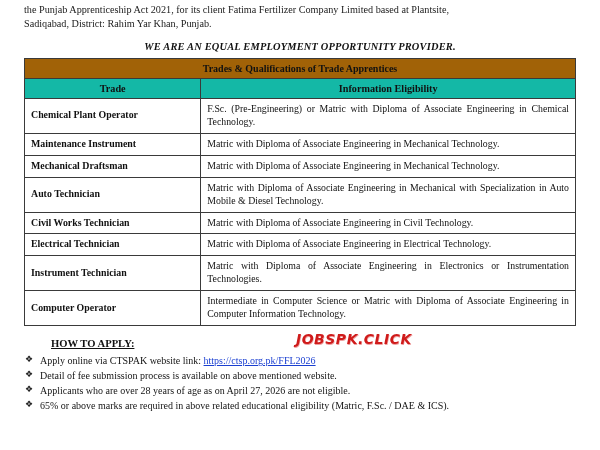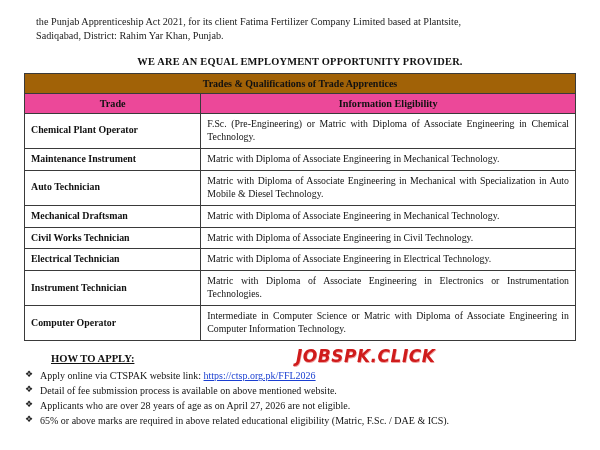--- a/index.html
+++ b/index.html
@@ -19,33 +19,34 @@
     width: 600px;
     height: 450px;
     box-sizing: border-box;
     padding: 0 24px;
     position: relative;
   }
   .intro {
     font-size: 10.2px;
     line-height: 1.42;
     text-align: justify;
-    margin: 12px;
+    margin: 0;
     padding-top: 3px;
     color: #1a1a1a;
   }
   .intro .l2 {
     display: block;
   }
   .eeo {
     text-align: center;
     font-weight: bold;
     font-size: 10.4px;
     margin: 9px 0 6px 0;
     letter-spacing: 0.2px;
+    font-style: italic;
   }
   table.trades {
     width: 100%;
     border-collapse: collapse;
     table-layout: fixed;
     border: 1.4px solid #2b2b2b;
     font-size: 9.9px;
   }
   table.trades td, table.trades th {
     border: 1px solid #3a3a3a;
@@ -53,21 +54,21 @@
     vertical-align: middle;
   }
   .tbl-title {
     background: #a16207;
     text-align: center;
     font-weight: bold;
     font-size: 10px;
     padding: 3px 4px;
   }
   .hdr {
-    background: #ec4899;
+    background: #14b8a6;
     text-align: center;
     font-weight: bold;
     font-size: 10.2px;
     padding: 3px 4px;
   }
   col.c1 { width: 32%; }
   col.c2 { width: 68%; }
   .trade-cell {
     font-weight: bold;
     font-size: 9.9px;
@@ -91,21 +92,21 @@
     display: inline-block;
     margin-left: 27px;
   }
   .watermark {
     position: absolute;
     left: 272px;
     top: -2px;
     font-family: "DejaVu Sans", sans-serif;
     font-weight: bold;
     font-style: italic;
-    font-size: 17px;
+    font-size: 14px;
     color: #cf1b1b;
     letter-spacing: 0.5px;
     text-shadow: 0.5px 0.5px 0 #f0a0a0;
   }
   ul.bullets {
     list-style: none;
     margin: 2px 0 0 0;
     padding: 0;
   }
   ul.bullets li {
@@ -159,26 +160,26 @@
       </tr>
       <tr>
         <td class="trade-cell">Chemical  Plant Operator</td>
         <td class="elig-cell">F.Sc. (Pre-Engineering) or Matric with Diploma of Associate Engineering in Chemical Technology.</td>
       </tr>
       <tr>
         <td class="trade-cell">Maintenance Instrument</td>
         <td class="elig-cell">Matric with Diploma of  Associate Engineering in Mechanical Technology.</td>
       </tr>
       <tr>
+        <td class="trade-cell">Mechanical Draftsman</td>
+        <td class="elig-cell">Matric with Diploma of  Associate Engineering in Mechanical Technology.</td>
+      </tr>
+      <tr>
         <td class="trade-cell">Auto Technician</td>
         <td class="elig-cell">Matric with Diploma of  Associate Engineering in Mechanical with Specialization in Auto Mobile &amp; Diesel Technology.</td>
-      </tr>
-      <tr>
-        <td class="trade-cell">Mechanical Draftsman</td>
-        <td class="elig-cell">Matric with Diploma of  Associate Engineering in Mechanical Technology.</td>
       </tr>
       <tr>
         <td class="trade-cell">Civil Works Technician</td>
         <td class="elig-cell">Matric with Diploma of  Associate Engineering in Civil Technology.</td>
       </tr>
       <tr>
         <td class="trade-cell">Electrical Technician</td>
         <td class="elig-cell">Matric with Diploma of  Associate Engineering in Electrical Technology.</td>
       </tr>
       <tr>

